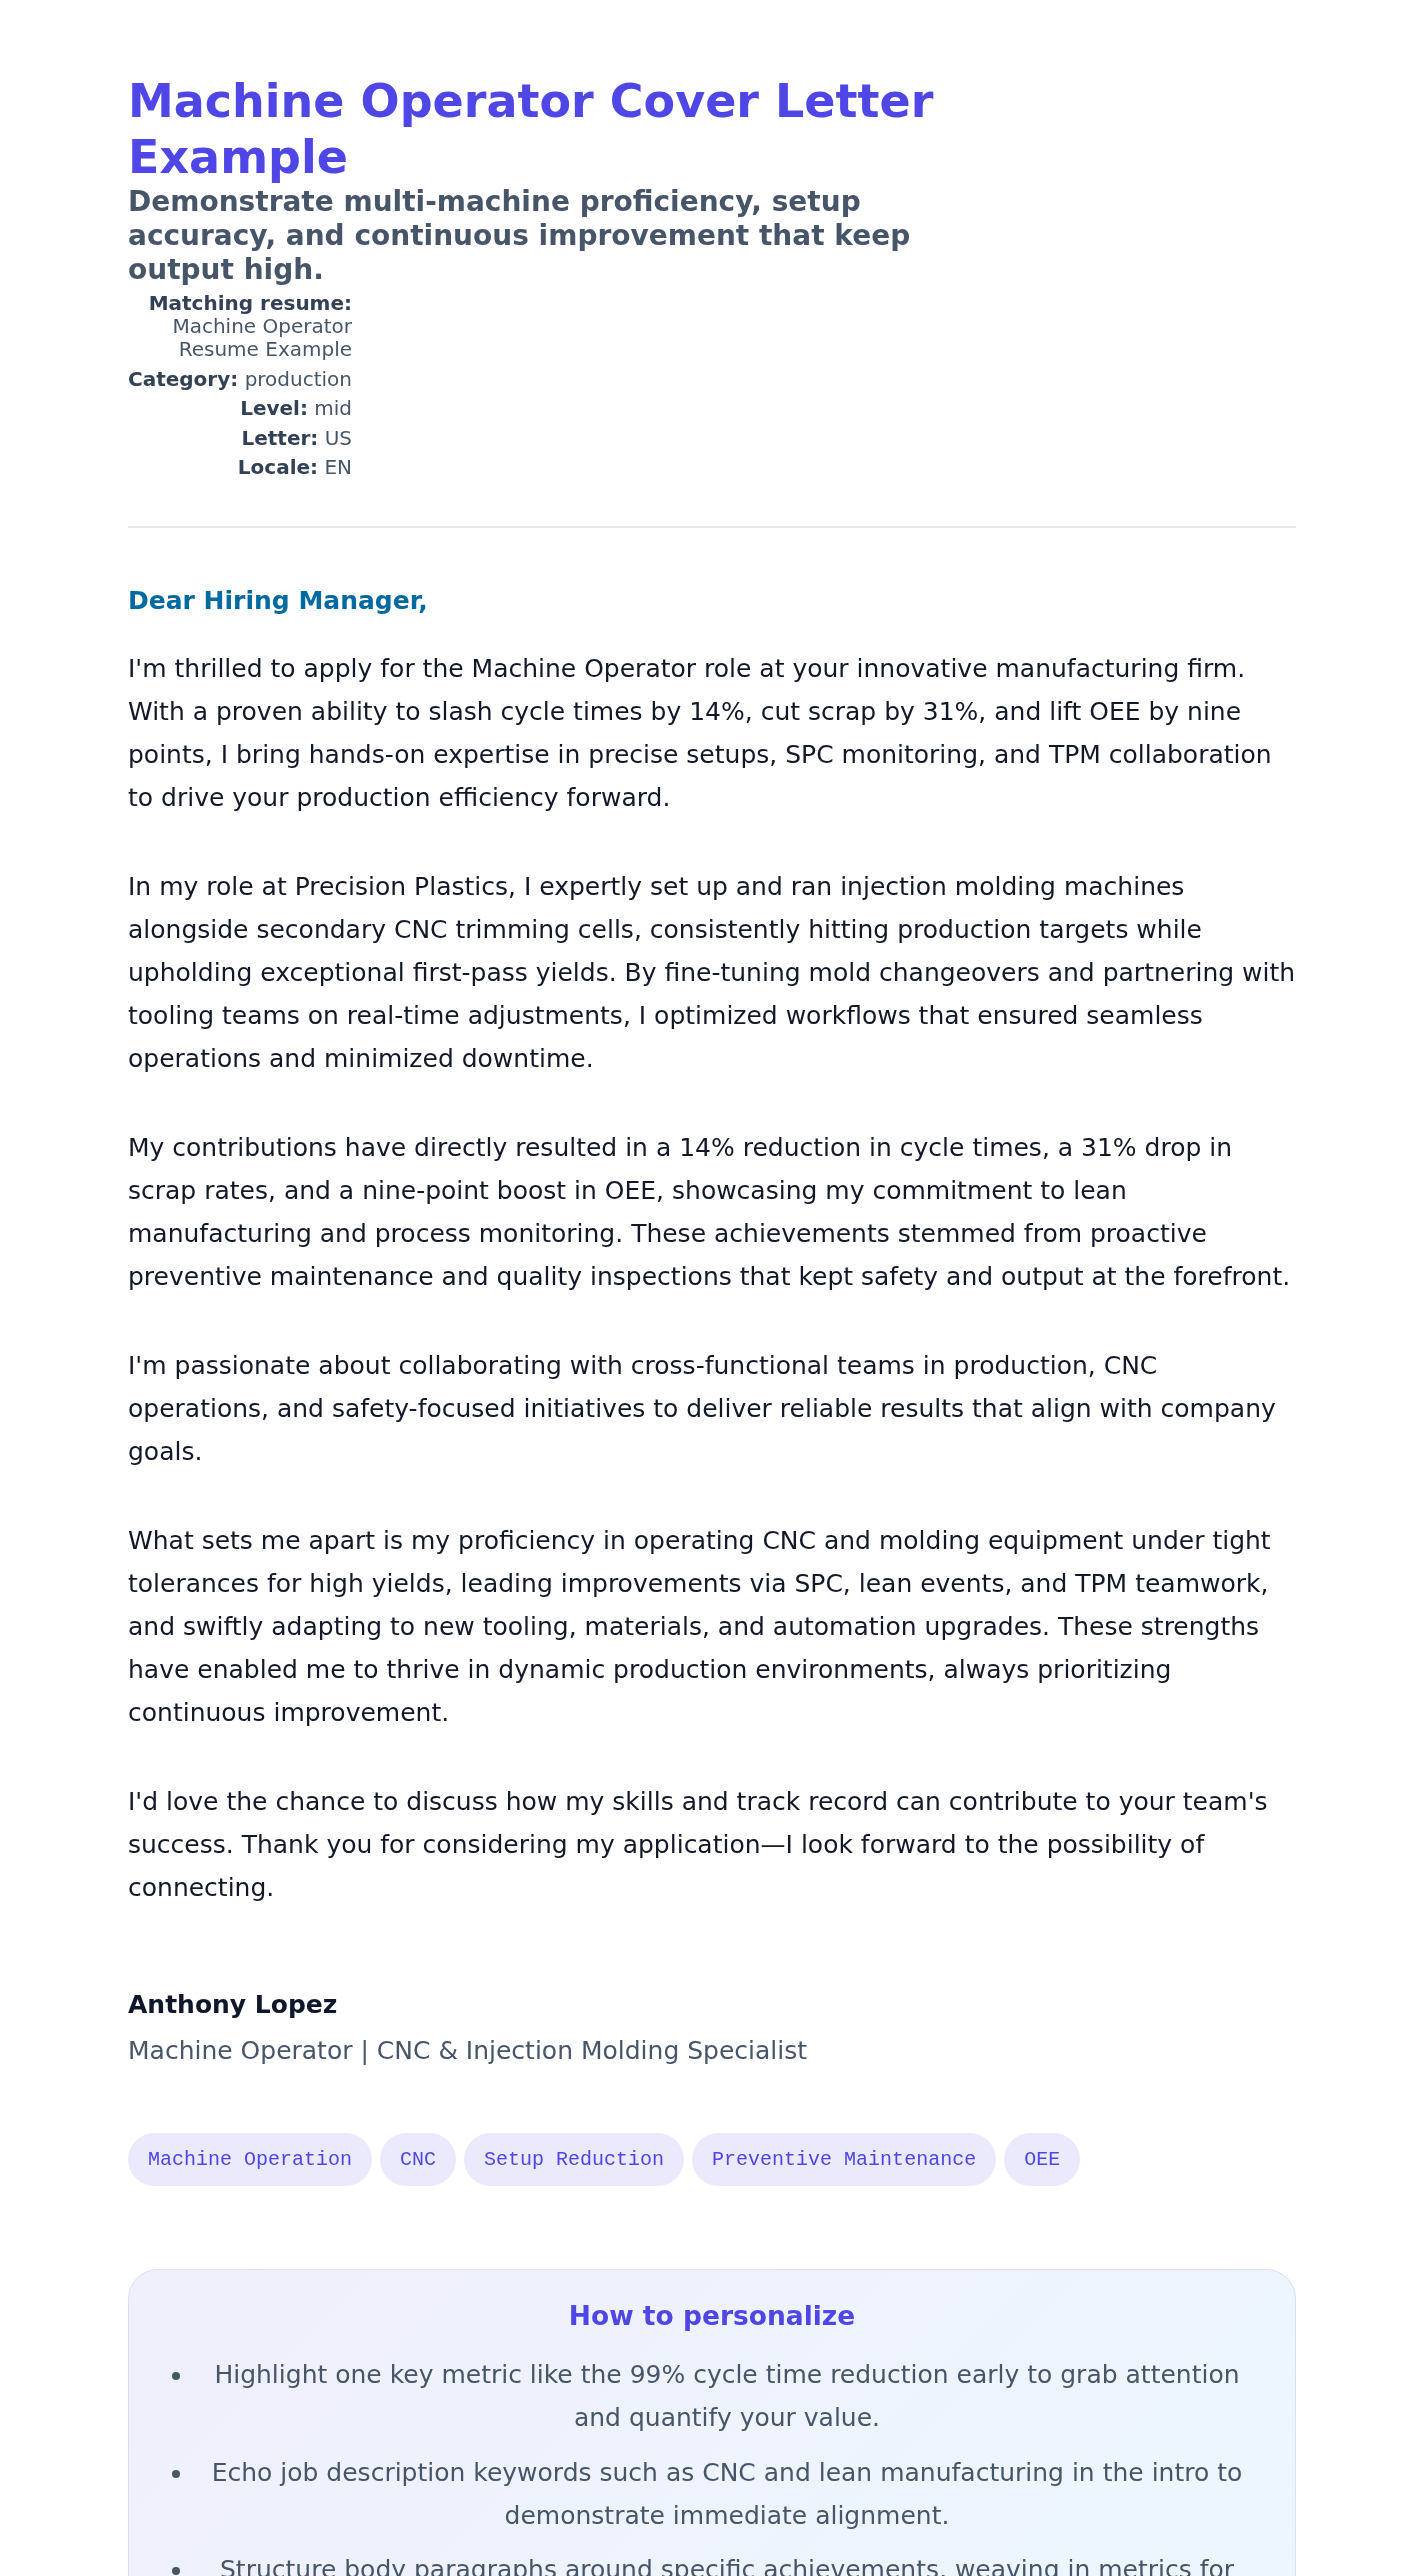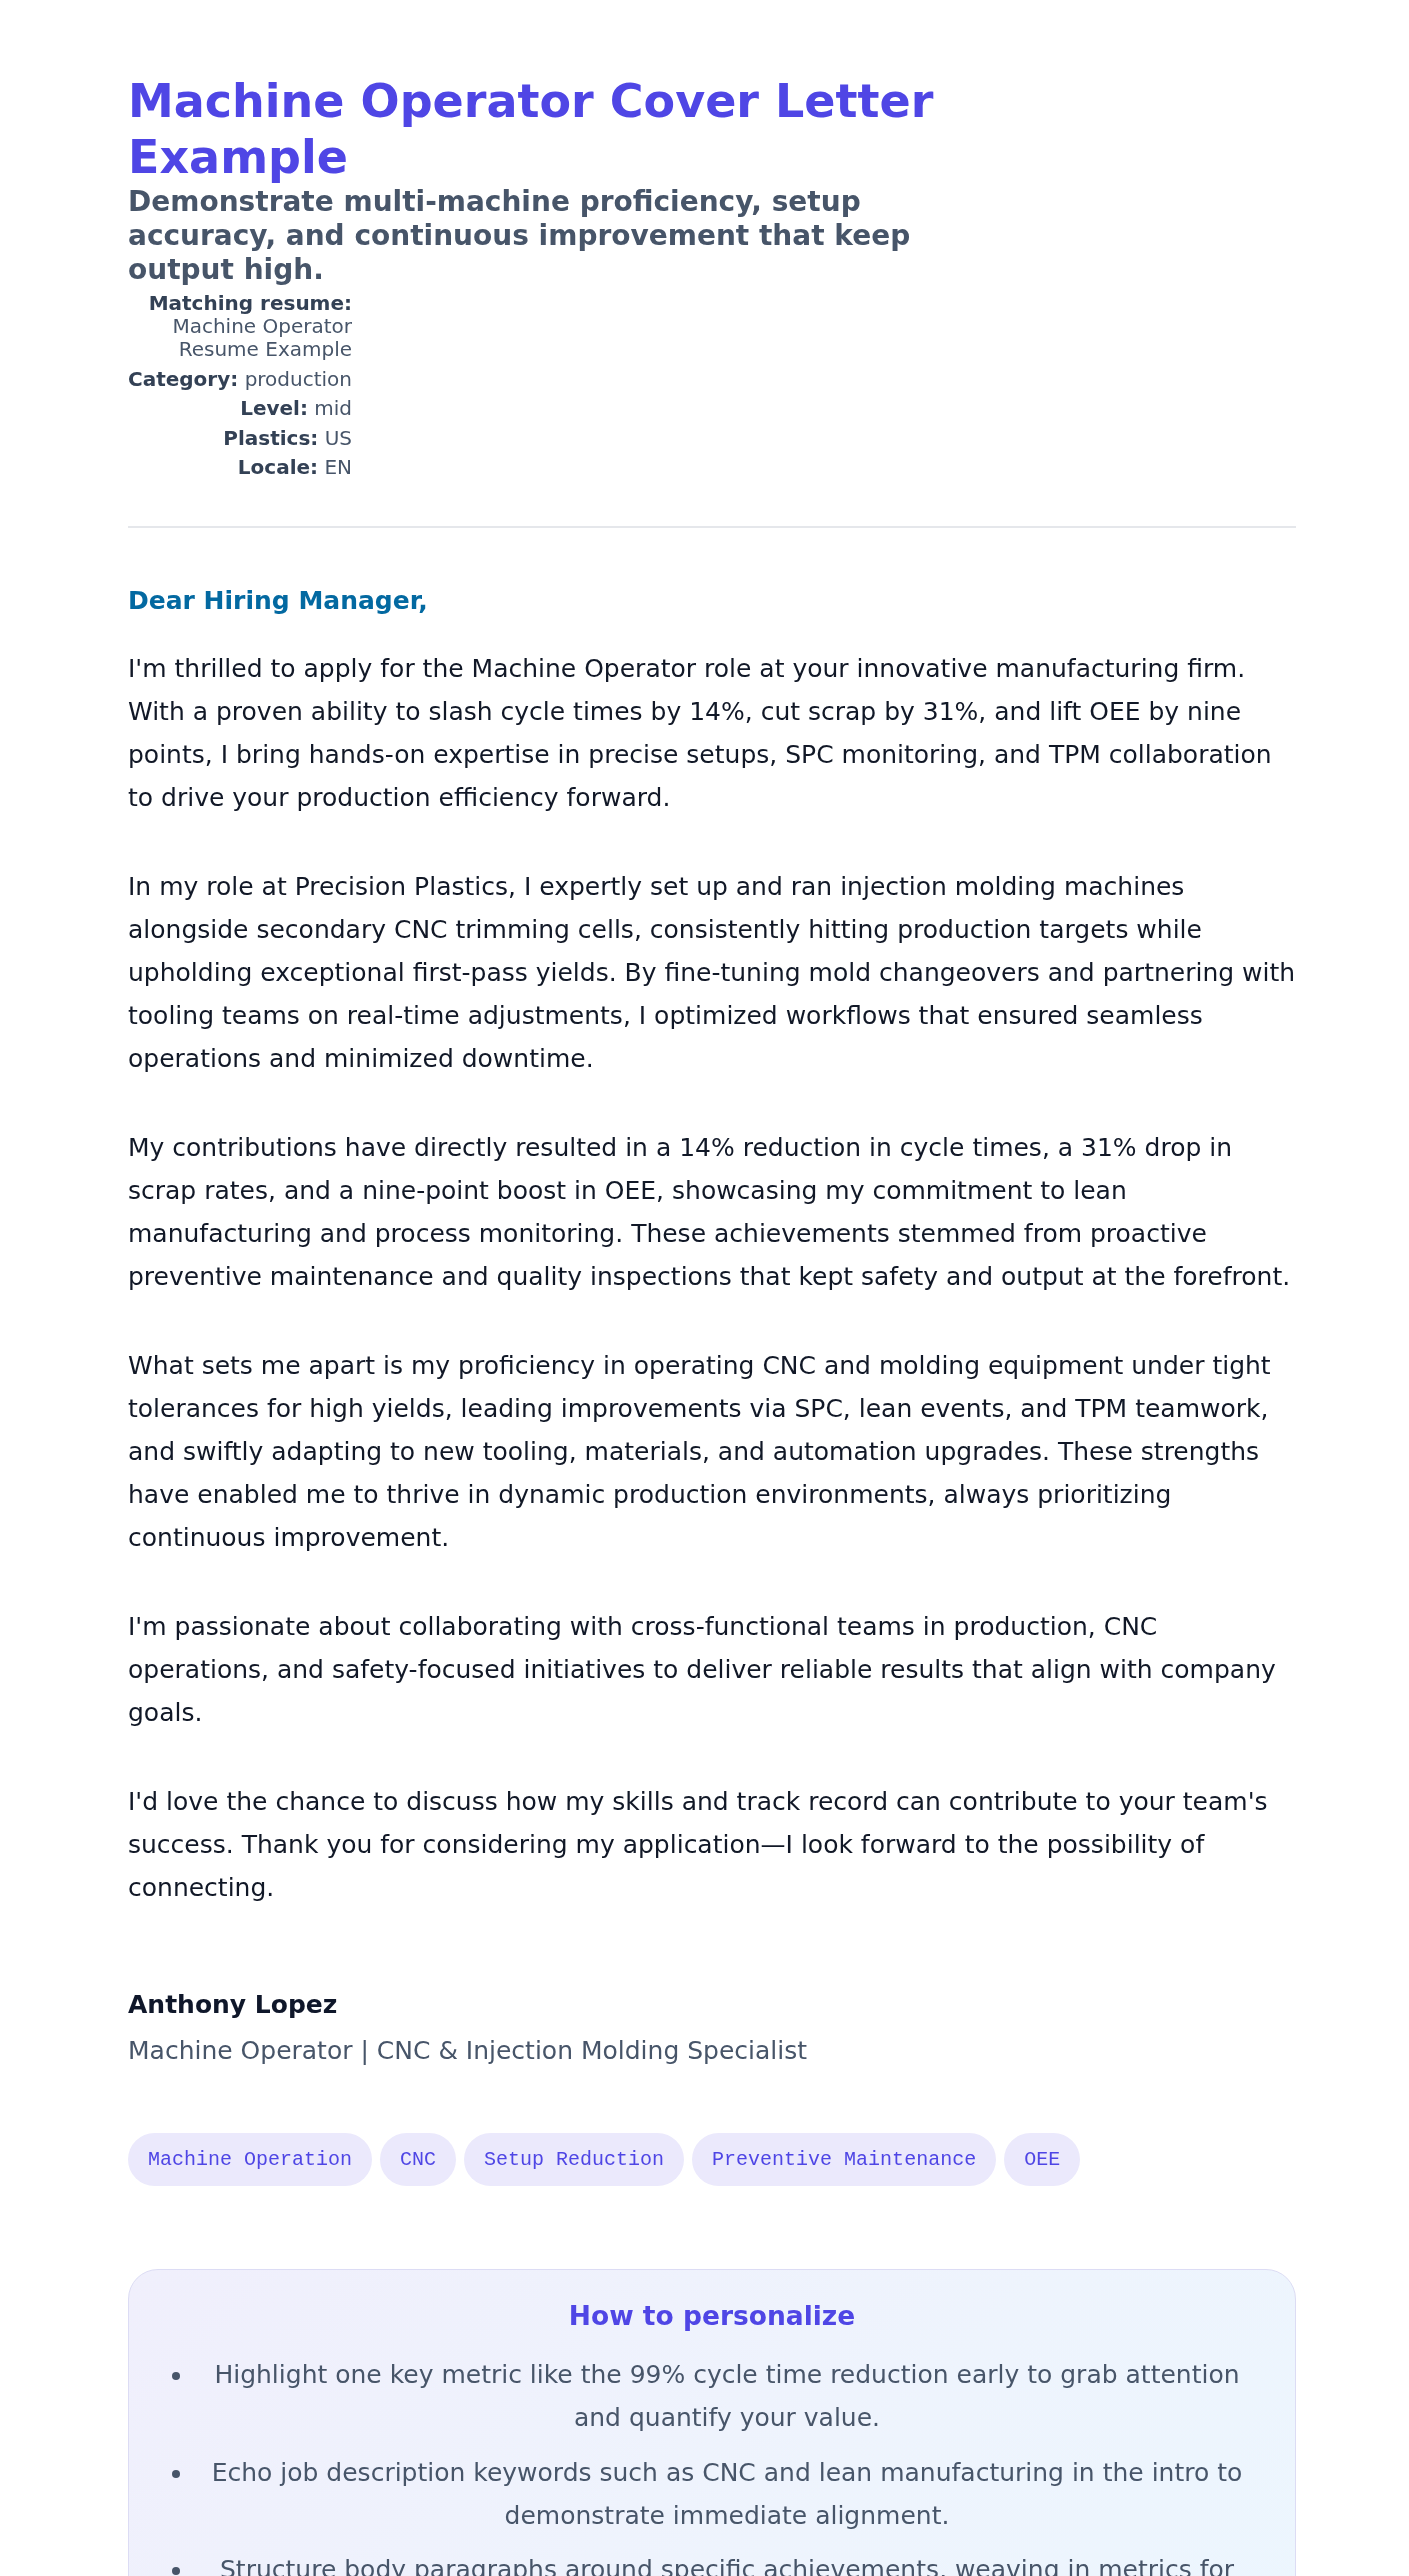--- a/index.html
+++ b/index.html
@@ -44,39 +44,39 @@
       </div>
       <div class="row">
         <b>Category:</b>
         <span>production</span>
       </div>
       <div class="row">
         <b>Level:</b>
         <span>mid</span>
       </div>
       <div class="row">
-        <b>Plastics:</b>
+        <b>Letter:</b>
         <span>US</span>
       </div>
       <div class="row">
         <b>Locale:</b>
         <span>EN</span>
       </div>
     </div>
   </header>
 
   <div class="divider"></div>
 
   <section>
     <p class="greeting">Dear Hiring Manager,</p>
     <p class="para">I'm thrilled to apply for the Machine Operator role at your innovative manufacturing firm. With a proven ability to slash cycle times by 14%, cut scrap by 31%, and lift OEE by nine points, I bring hands-on expertise in precise setups, SPC monitoring, and TPM collaboration to drive your production efficiency forward.</p>
     <p class="para">In my role at Precision Plastics, I expertly set up and ran injection molding machines alongside secondary CNC trimming cells, consistently hitting production targets while upholding exceptional first-pass yields. By fine-tuning mold changeovers and partnering with tooling teams on real-time adjustments, I optimized workflows that ensured seamless operations and minimized downtime.</p>
     <p class="para">My contributions have directly resulted in a 14% reduction in cycle times, a 31% drop in scrap rates, and a nine-point boost in OEE, showcasing my commitment to lean manufacturing and process monitoring. These achievements stemmed from proactive preventive maintenance and quality inspections that kept safety and output at the forefront.</p>
+    <p class="para">I'm passionate about collaborating with cross-functional teams in production, CNC operations, and safety-focused initiatives to deliver reliable results that align with company goals.</p>
     <p class="para">What sets me apart is my proficiency in operating CNC and molding equipment under tight tolerances for high yields, leading improvements via SPC, lean events, and TPM teamwork, and swiftly adapting to new tooling, materials, and automation upgrades. These strengths have enabled me to thrive in dynamic production environments, always prioritizing continuous improvement.</p>
-    <p class="para">I'm passionate about collaborating with cross-functional teams in production, CNC operations, and safety-focused initiatives to deliver reliable results that align with company goals.</p>
     <p class="para">I'd love the chance to discuss how my skills and track record can contribute to your team's success. Thank you for considering my application—I look forward to the possibility of connecting.</p>
   </section>
 
   <section class="signature">
     <p class="sig-name">Anthony Lopez</p>
     <p class="sig-title">Machine Operator | CNC &amp; Injection Molding Specialist</p>
   </section>
 
   <div class="tags">
     <span class="tag">Machine Operation</span>

